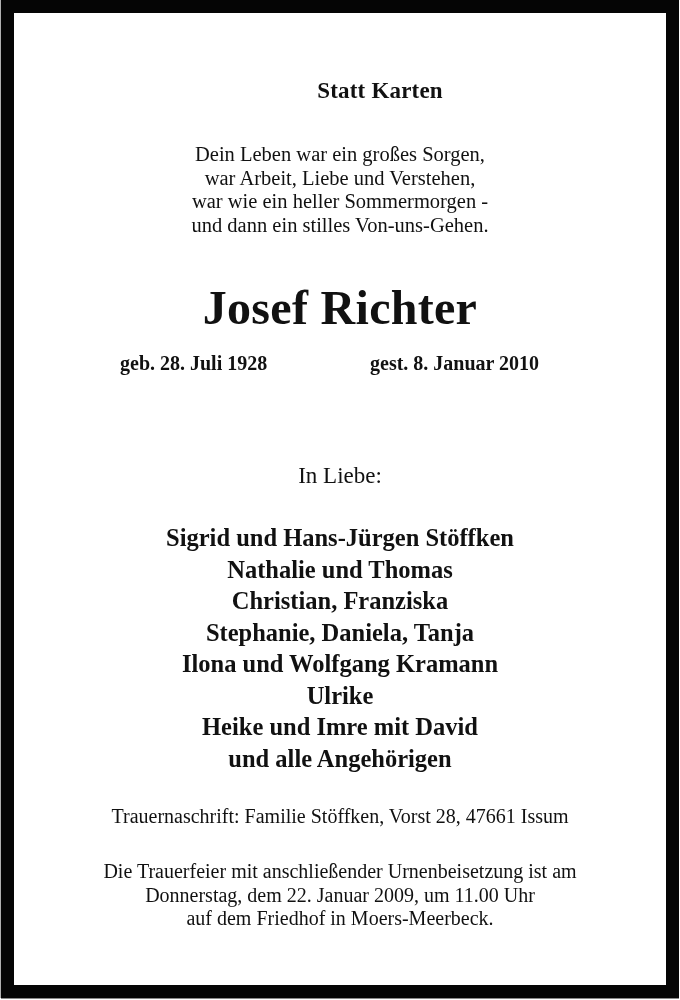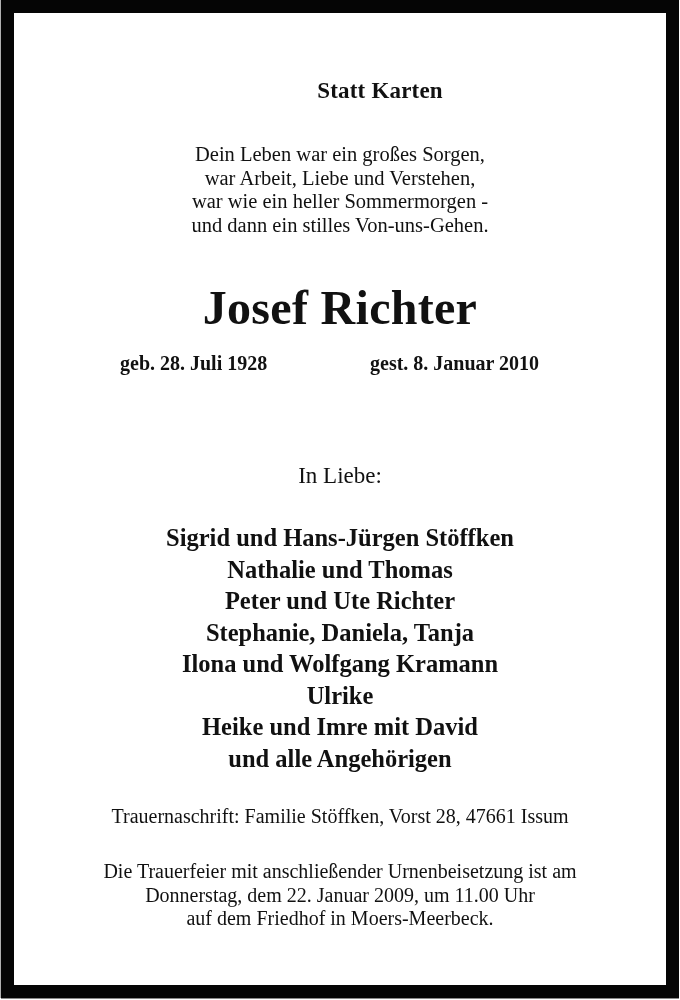--- a/index.html
+++ b/index.html
@@ -103,21 +103,21 @@
 <div class="line name">Josef Richter</div>
 
 <div class="dates born">geb. 28. Juli 1928</div>
 <div class="dates died">gest. 8. Januar 2010</div>
 
 <div class="line inliebe">In Liebe:</div>
 
 <div class="line family">
   <div>Sigrid und Hans-Jürgen Stöffken</div>
   <div>Nathalie und Thomas</div>
-  <div>Peter und Ute Richter</div>
+  <div>Christian, Franziska</div>
   <div>Stephanie, Daniela, Tanja</div>
   <div>Ilona und Wolfgang Kramann</div>
   <div>Ulrike</div>
   <div>Heike und Imre mit David</div>
   <div>und alle Angehörigen</div>
 </div>
 
 <div class="line address">Trauernaschrift: Familie Stöffken, Vorst 28, 47661 Issum</div>
 
 <div class="line service">

